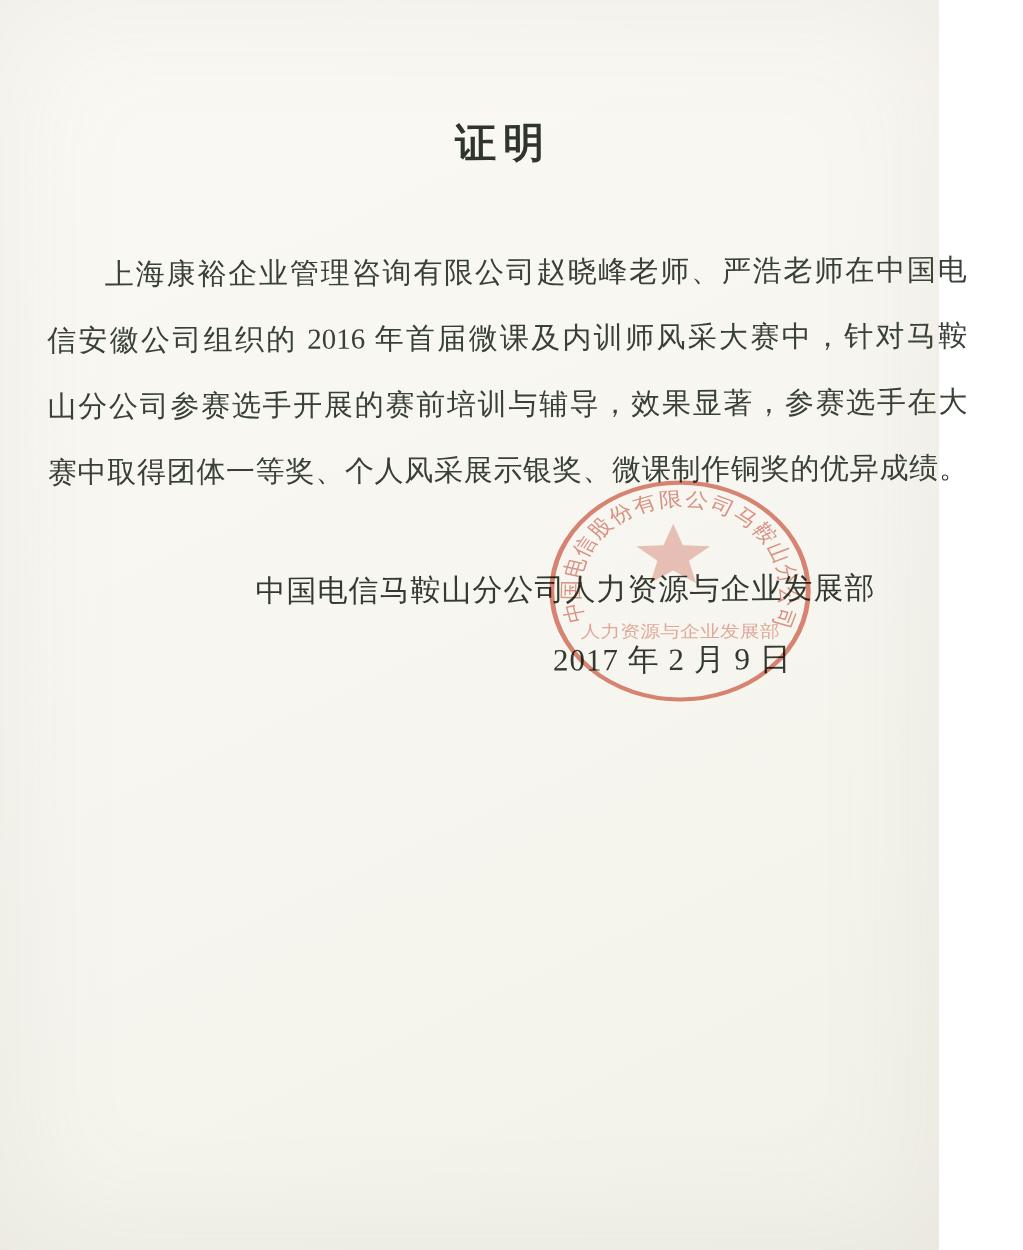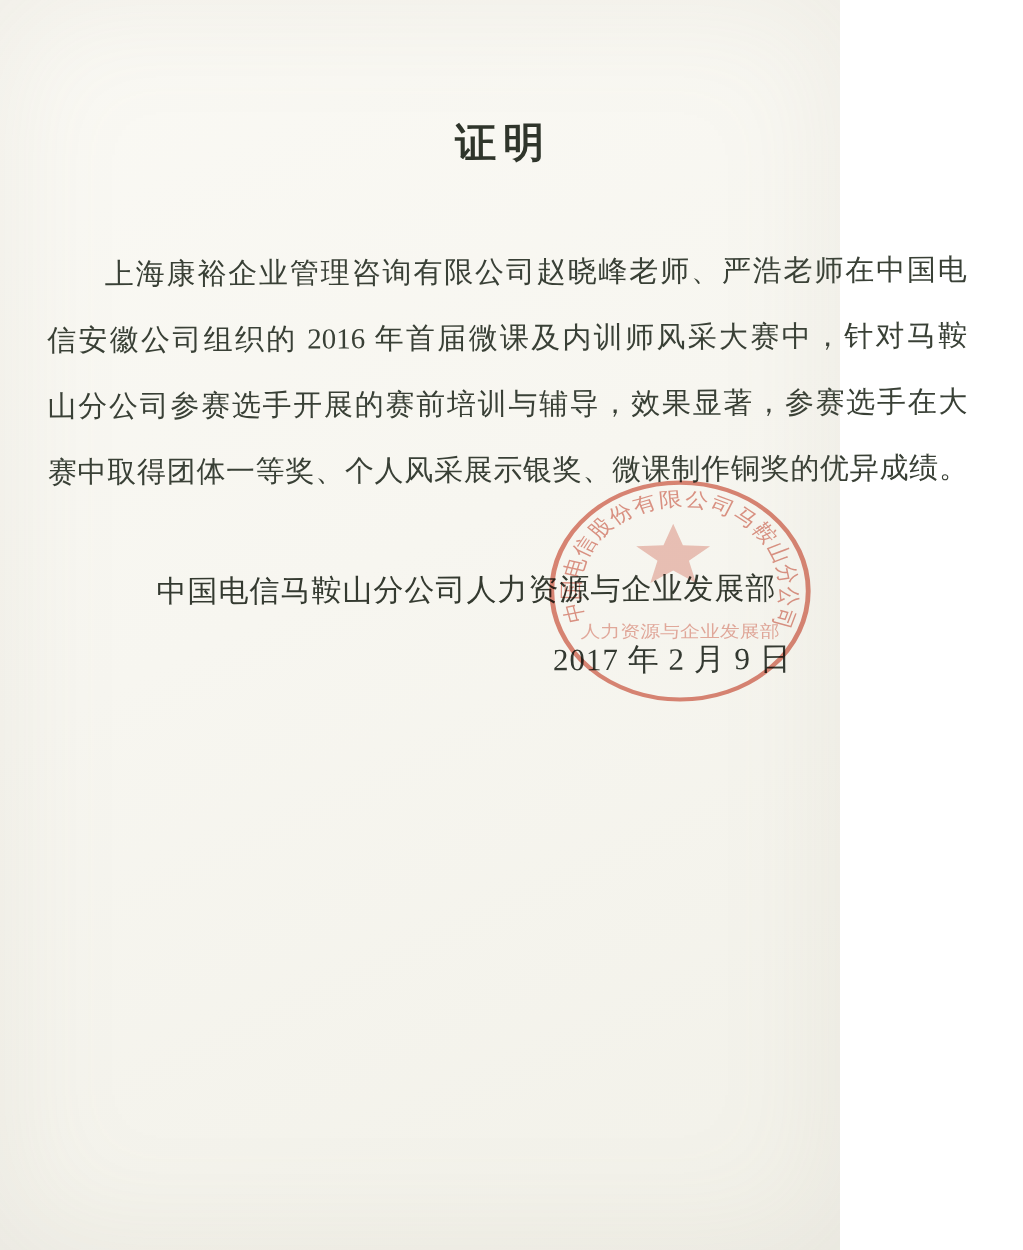--- a/index.html
+++ b/index.html
@@ -5,21 +5,21 @@
   html, body {
     margin: 0;
     padding: 0;
     width: 1023px;
     height: 1250px;
     overflow: hidden;
     font-family: "Liberation Serif", "DejaVu Serif", serif;
   }
   .page {
     position: relative;
-    width: 840px;
+    width: 939px;
     height: 1250px;
     background: linear-gradient(155deg, #faf9f4 0%, #f7f6f0 45%, #f2f1e9 100%);
   }
   .page::after {
     content: "";
     position: absolute;
     inset: 0;
     box-shadow: inset 0 0 130px rgba(150, 142, 120, 0.10);
     pointer-events: none;
   }

